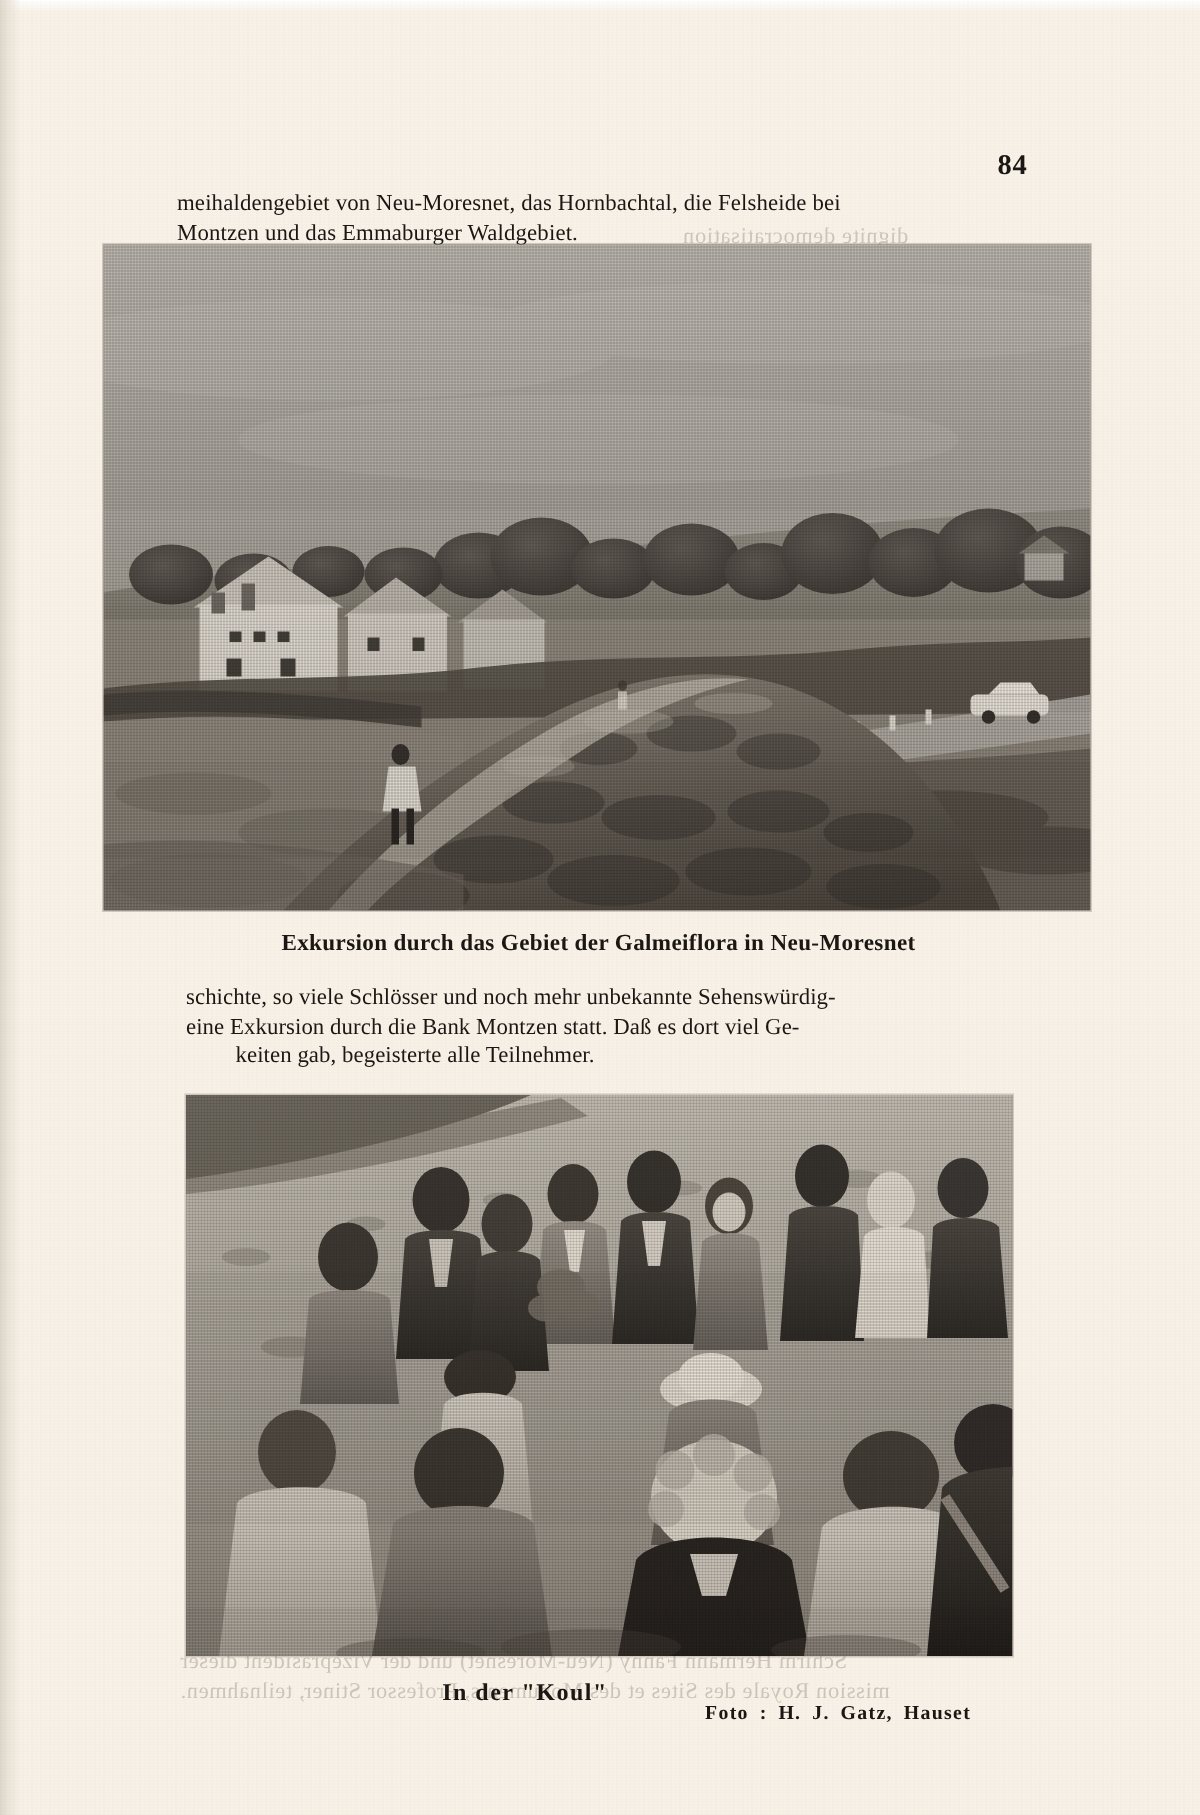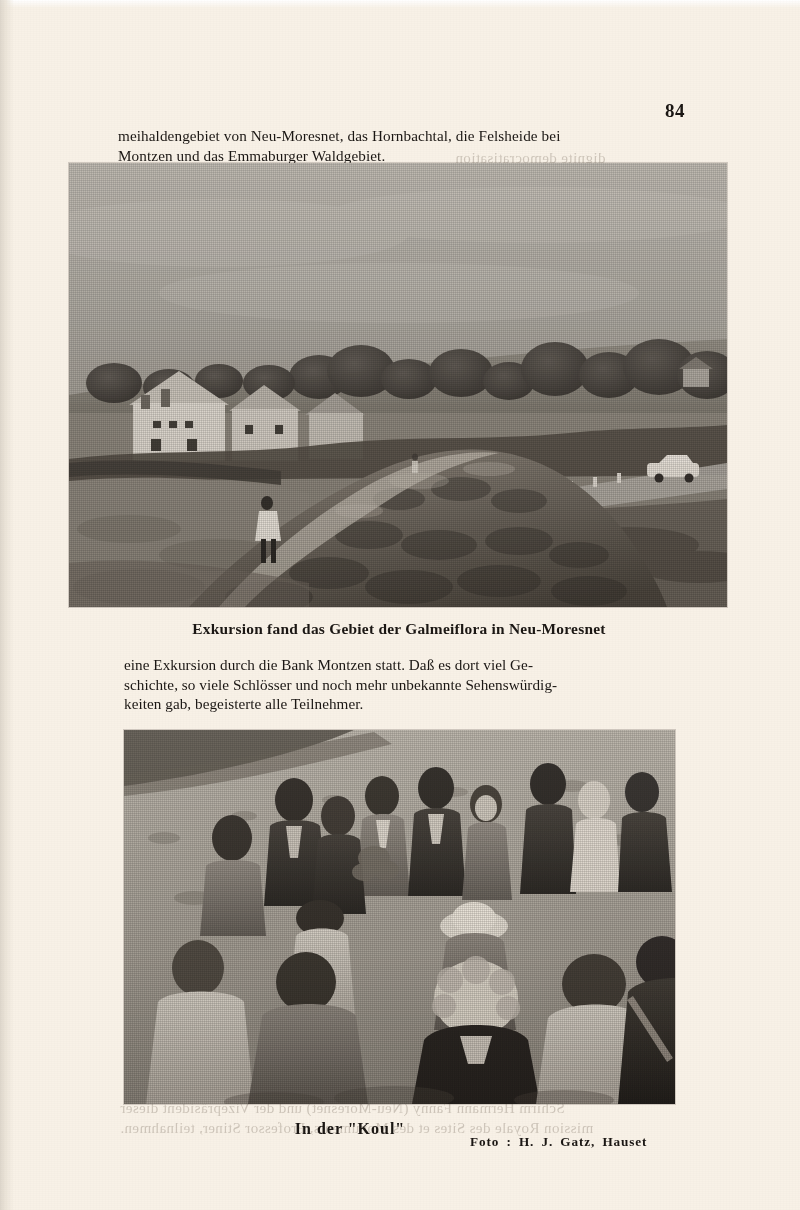--- a/index.html
+++ b/index.html
@@ -91,21 +91,21 @@
     position: absolute;
     left: 124px;
     top: 655px;
     width: 574px;
     font-size: 15.2px;
     line-height: 19.6px;
     text-align: justify;
     letter-spacing: .05px;
   }
   .body-text .indent { display: inline-block; width: 34px; }
-  .body-text .last-line { text-align: left; }
+  .body-text .last-line { text-align: left; margin-left: 33px; }
 
   .photo-caption {
     position: absolute;
     left: 230px;
     top: 1120px;
     width: 240px;
     text-align: center;
     font-weight: bold;
     font-size: 16px;
     letter-spacing: 1px;
@@ -341,25 +341,25 @@
       </g>
 
       <path d="M0,300 C70,294 140,300 212,308 L212,322 C140,314 70,308 0,314 Z" fill="#3d3832" opacity="0.85"></path>
 
       <path d="M0,400 C80,392 160,404 240,420 L240,444 L0,444 Z" fill="#6f685f" opacity="0.6"></path>
     </svg>
     <div class="halftone"></div>
     <div class="wash"></div>
   </div>
 
-  <div class="section-heading">Exkursion fand das Gebiet der Galmeiflora in Neu-Moresnet</div>
+  <div class="section-heading">Exkursion durch das Gebiet der Galmeiflora in Neu-Moresnet</div>
 
   <div class="body-text">
+    <div>schichte, so viele Schlösser und noch mehr unbekannte Sehenswürdig-</div>
     <div>eine Exkursion durch die Bank Montzen statt. Daß es dort viel Ge-</div>
-    <div>schichte, so viele Schlösser und noch mehr unbekannte Sehenswürdig-</div>
     <div class="last-line">keiten gab, begeisterte alle Teilnehmer.</div>
   </div>
 
   <div class="photo" id="photo-group">
     <svg viewBox="0 0 551 374" width="551" height="374" preserveAspectRatio="none">
       <defs>
         <linearGradient id="groundG" x1="0" y1="0" x2="0" y2="1">
           <stop offset="0%" stop-color="#b5afa5"></stop>
           <stop offset="60%" stop-color="#a39d93"></stop>
           <stop offset="100%" stop-color="#8b857c"></stop>

